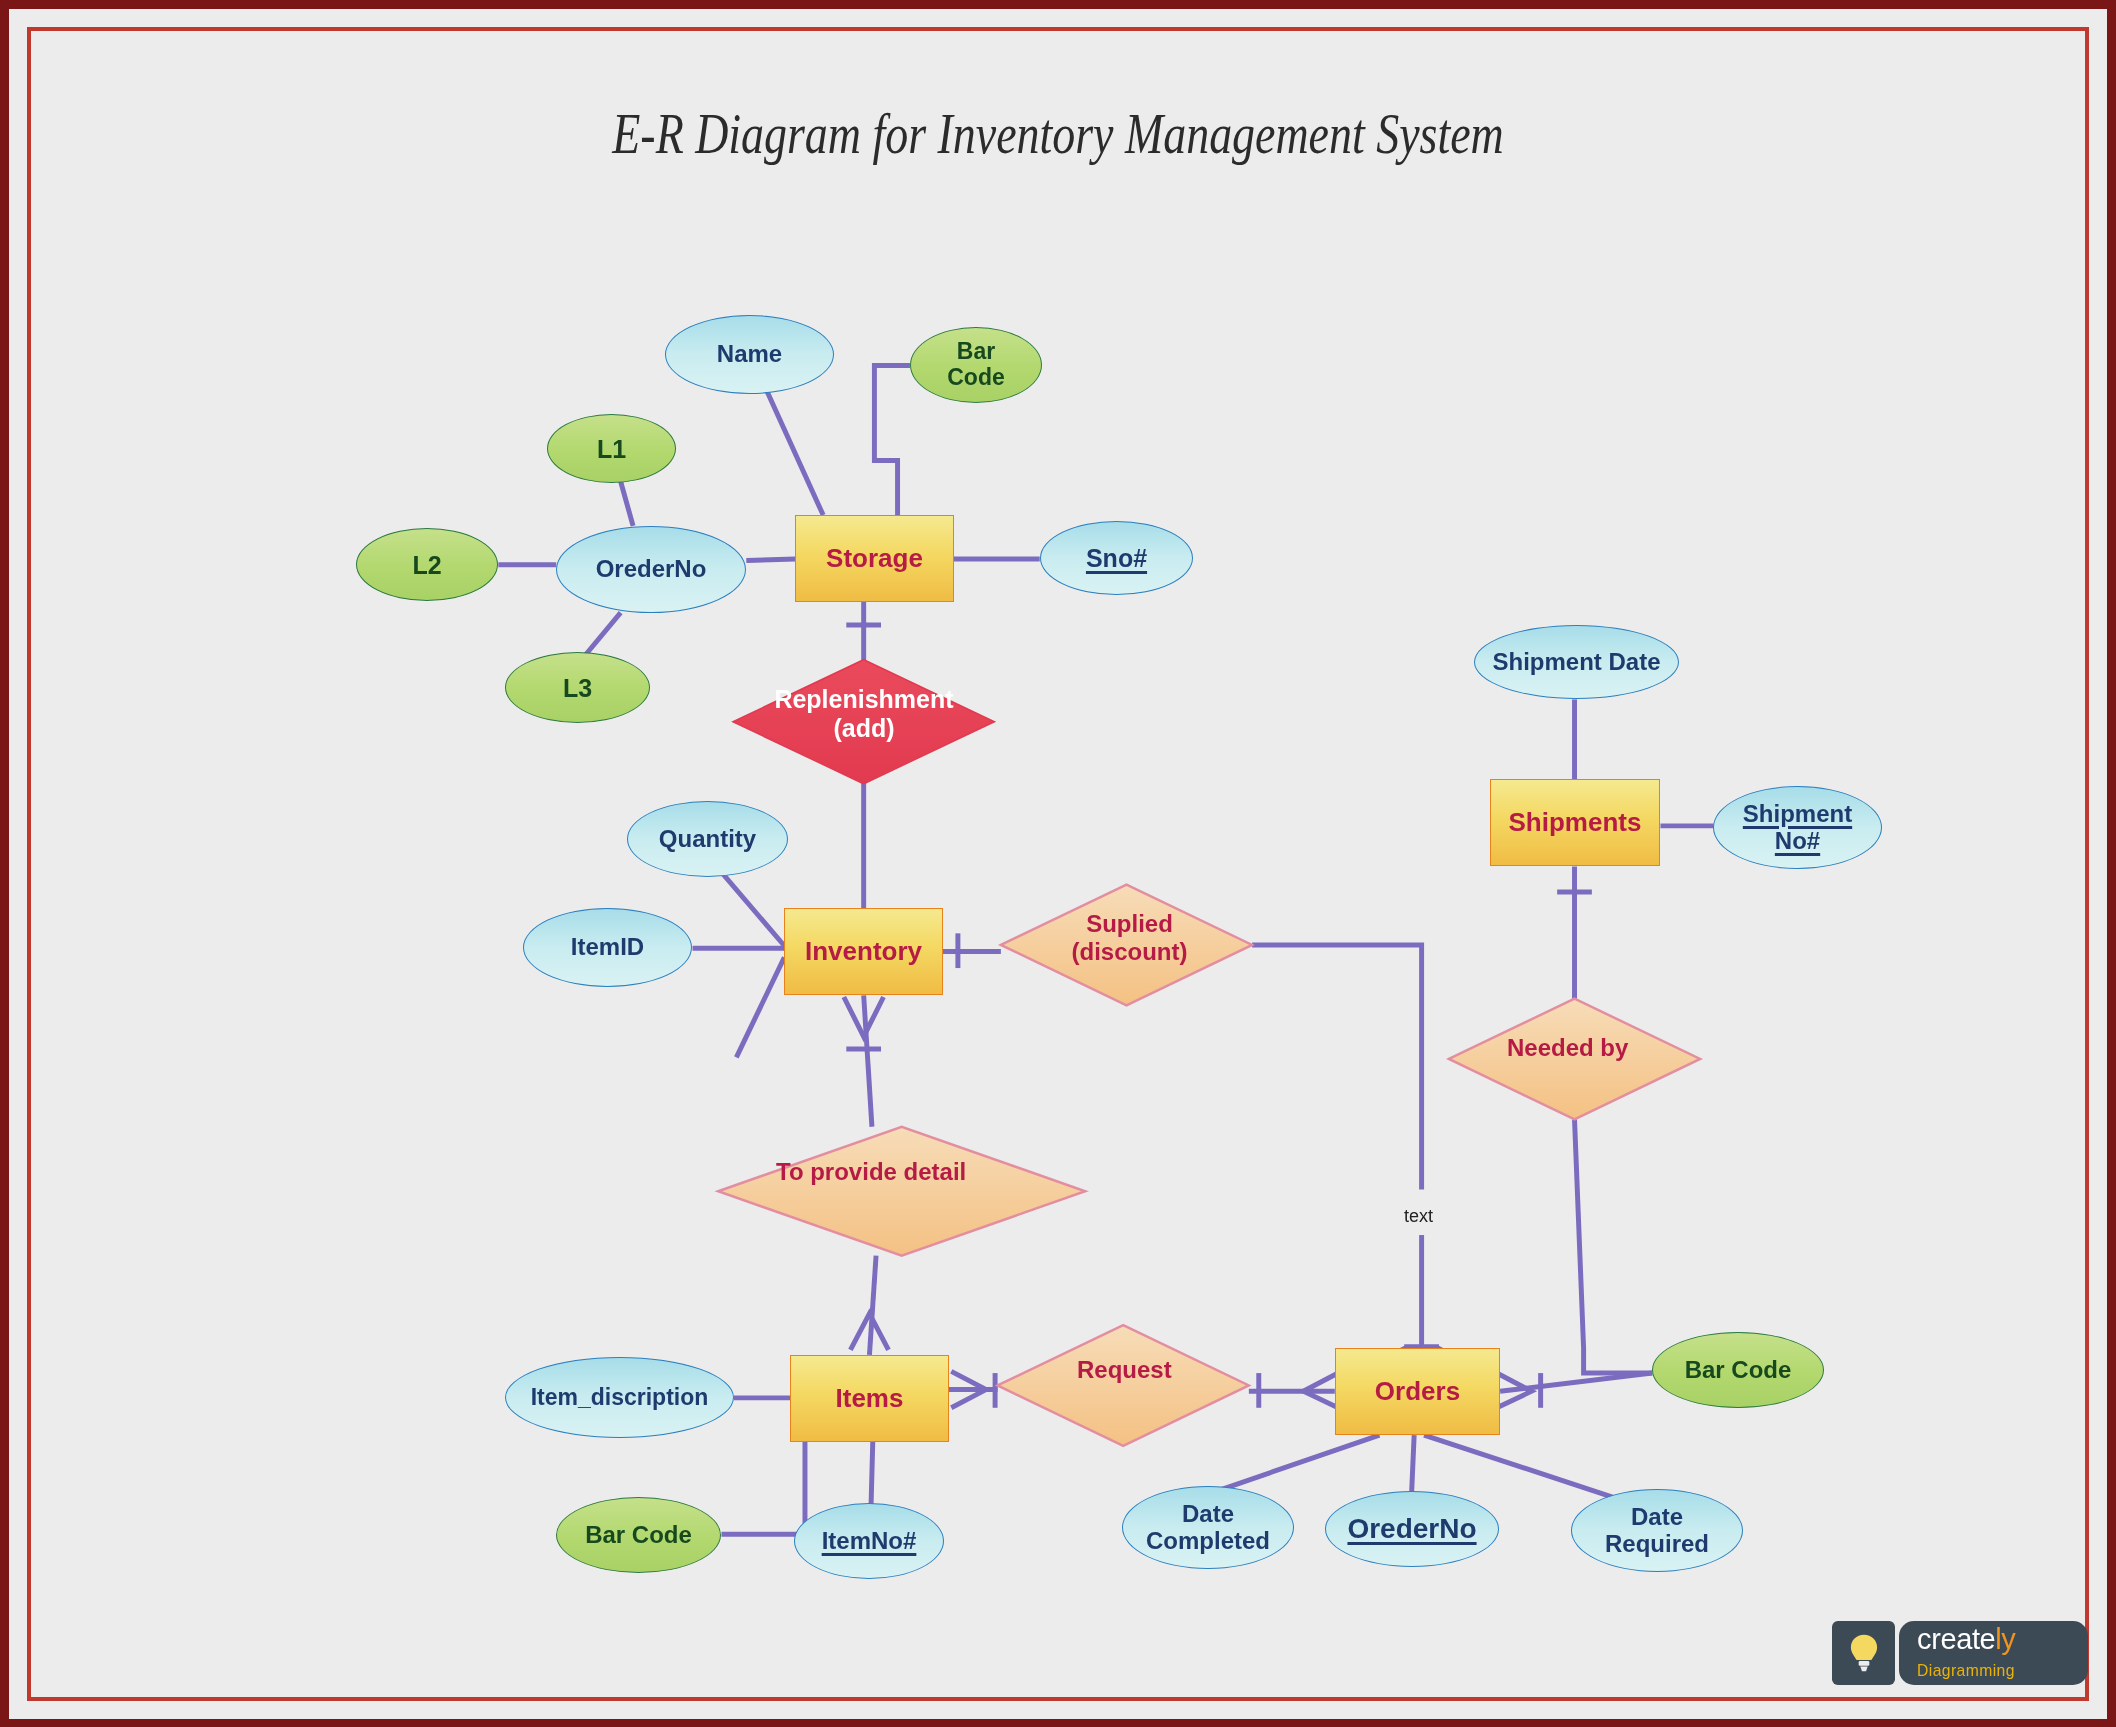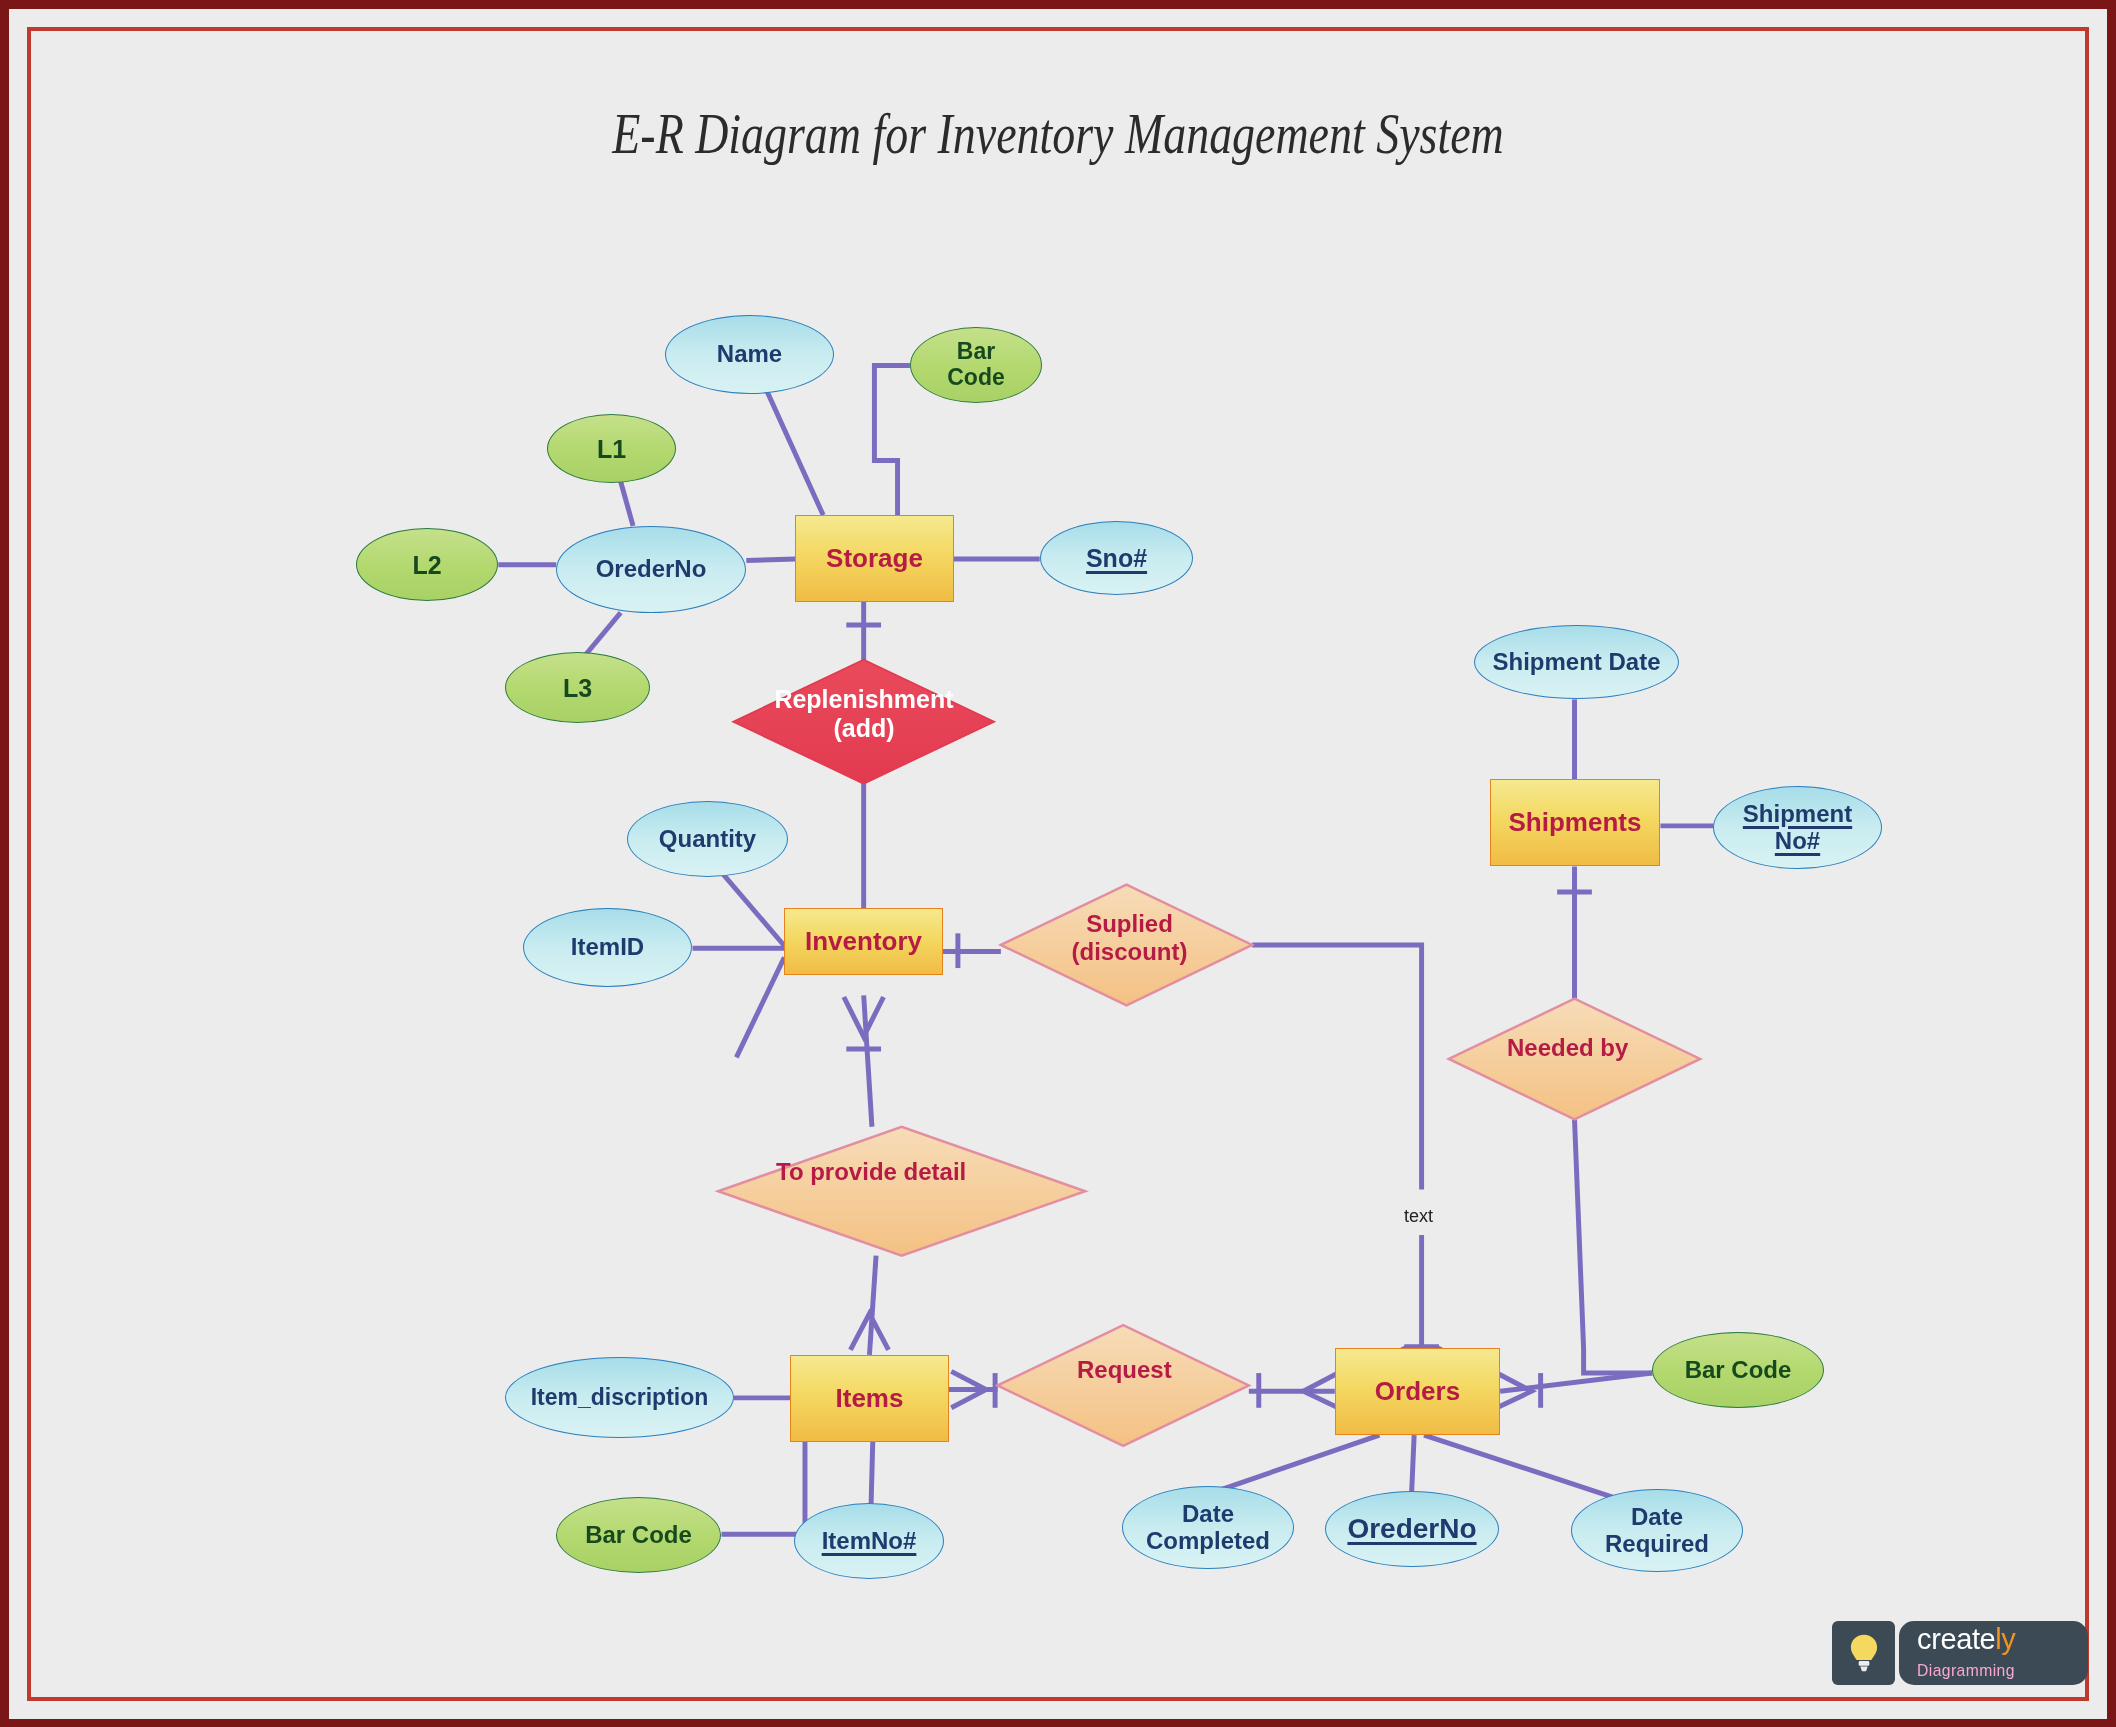--- a/index.html
+++ b/index.html
@@ -130,21 +130,21 @@
   #creately .brand {
     font-size: 29px;
     color: #ffffff;
     font-weight: normal;
     line-height: 1;
     letter-spacing: -0.4px;
   }
   #creately .brand .ly { color: #f0941e; }
   #creately .sub {
     font-size: 15.7px;
-    color: #f9a8d4;
+    color: #eab308;
     line-height: 1.2;
     margin-top: 8px;
     letter-spacing: 0.4px;
   }
 </style>
 </head>
 <body>
 
 <div id="page">
 
@@ -254,21 +254,21 @@
   <div class="diamond-label label-peach" style="left:767px; top:1149px; font-size:24px; text-align:left;">To provide detail</div>
 
   <div class="diamond-label label-peach" style="left:1068px; top:1347px; font-size:24px; text-align:left;">Request</div>
 
   <div class="edge-text" style="left:1395px; top:1197px;">text</div>
 
   <div class="node entity" style="left:786px; top:506px; width:159px; height:87px; font-size:26px;">
     <span>Storage</span>
   </div>
 
-  <div class="node entity" style="left:775px; top:899px; width:159px; height:67px; font-size:26px;">
+  <div class="node entity" style="left:775px; top:899px; width:159px; height:87px; font-size:26px;">
     <span>Inventory</span>
   </div>
 
   <div class="node entity" style="left:781px; top:1346px; width:159px; height:87px; font-size:26px;">
     <span>Items</span>
   </div>
 
   <div class="node entity" style="left:1326px; top:1339px; width:165px; height:87px; font-size:26px;">
     <span>Orders</span>
   </div>

